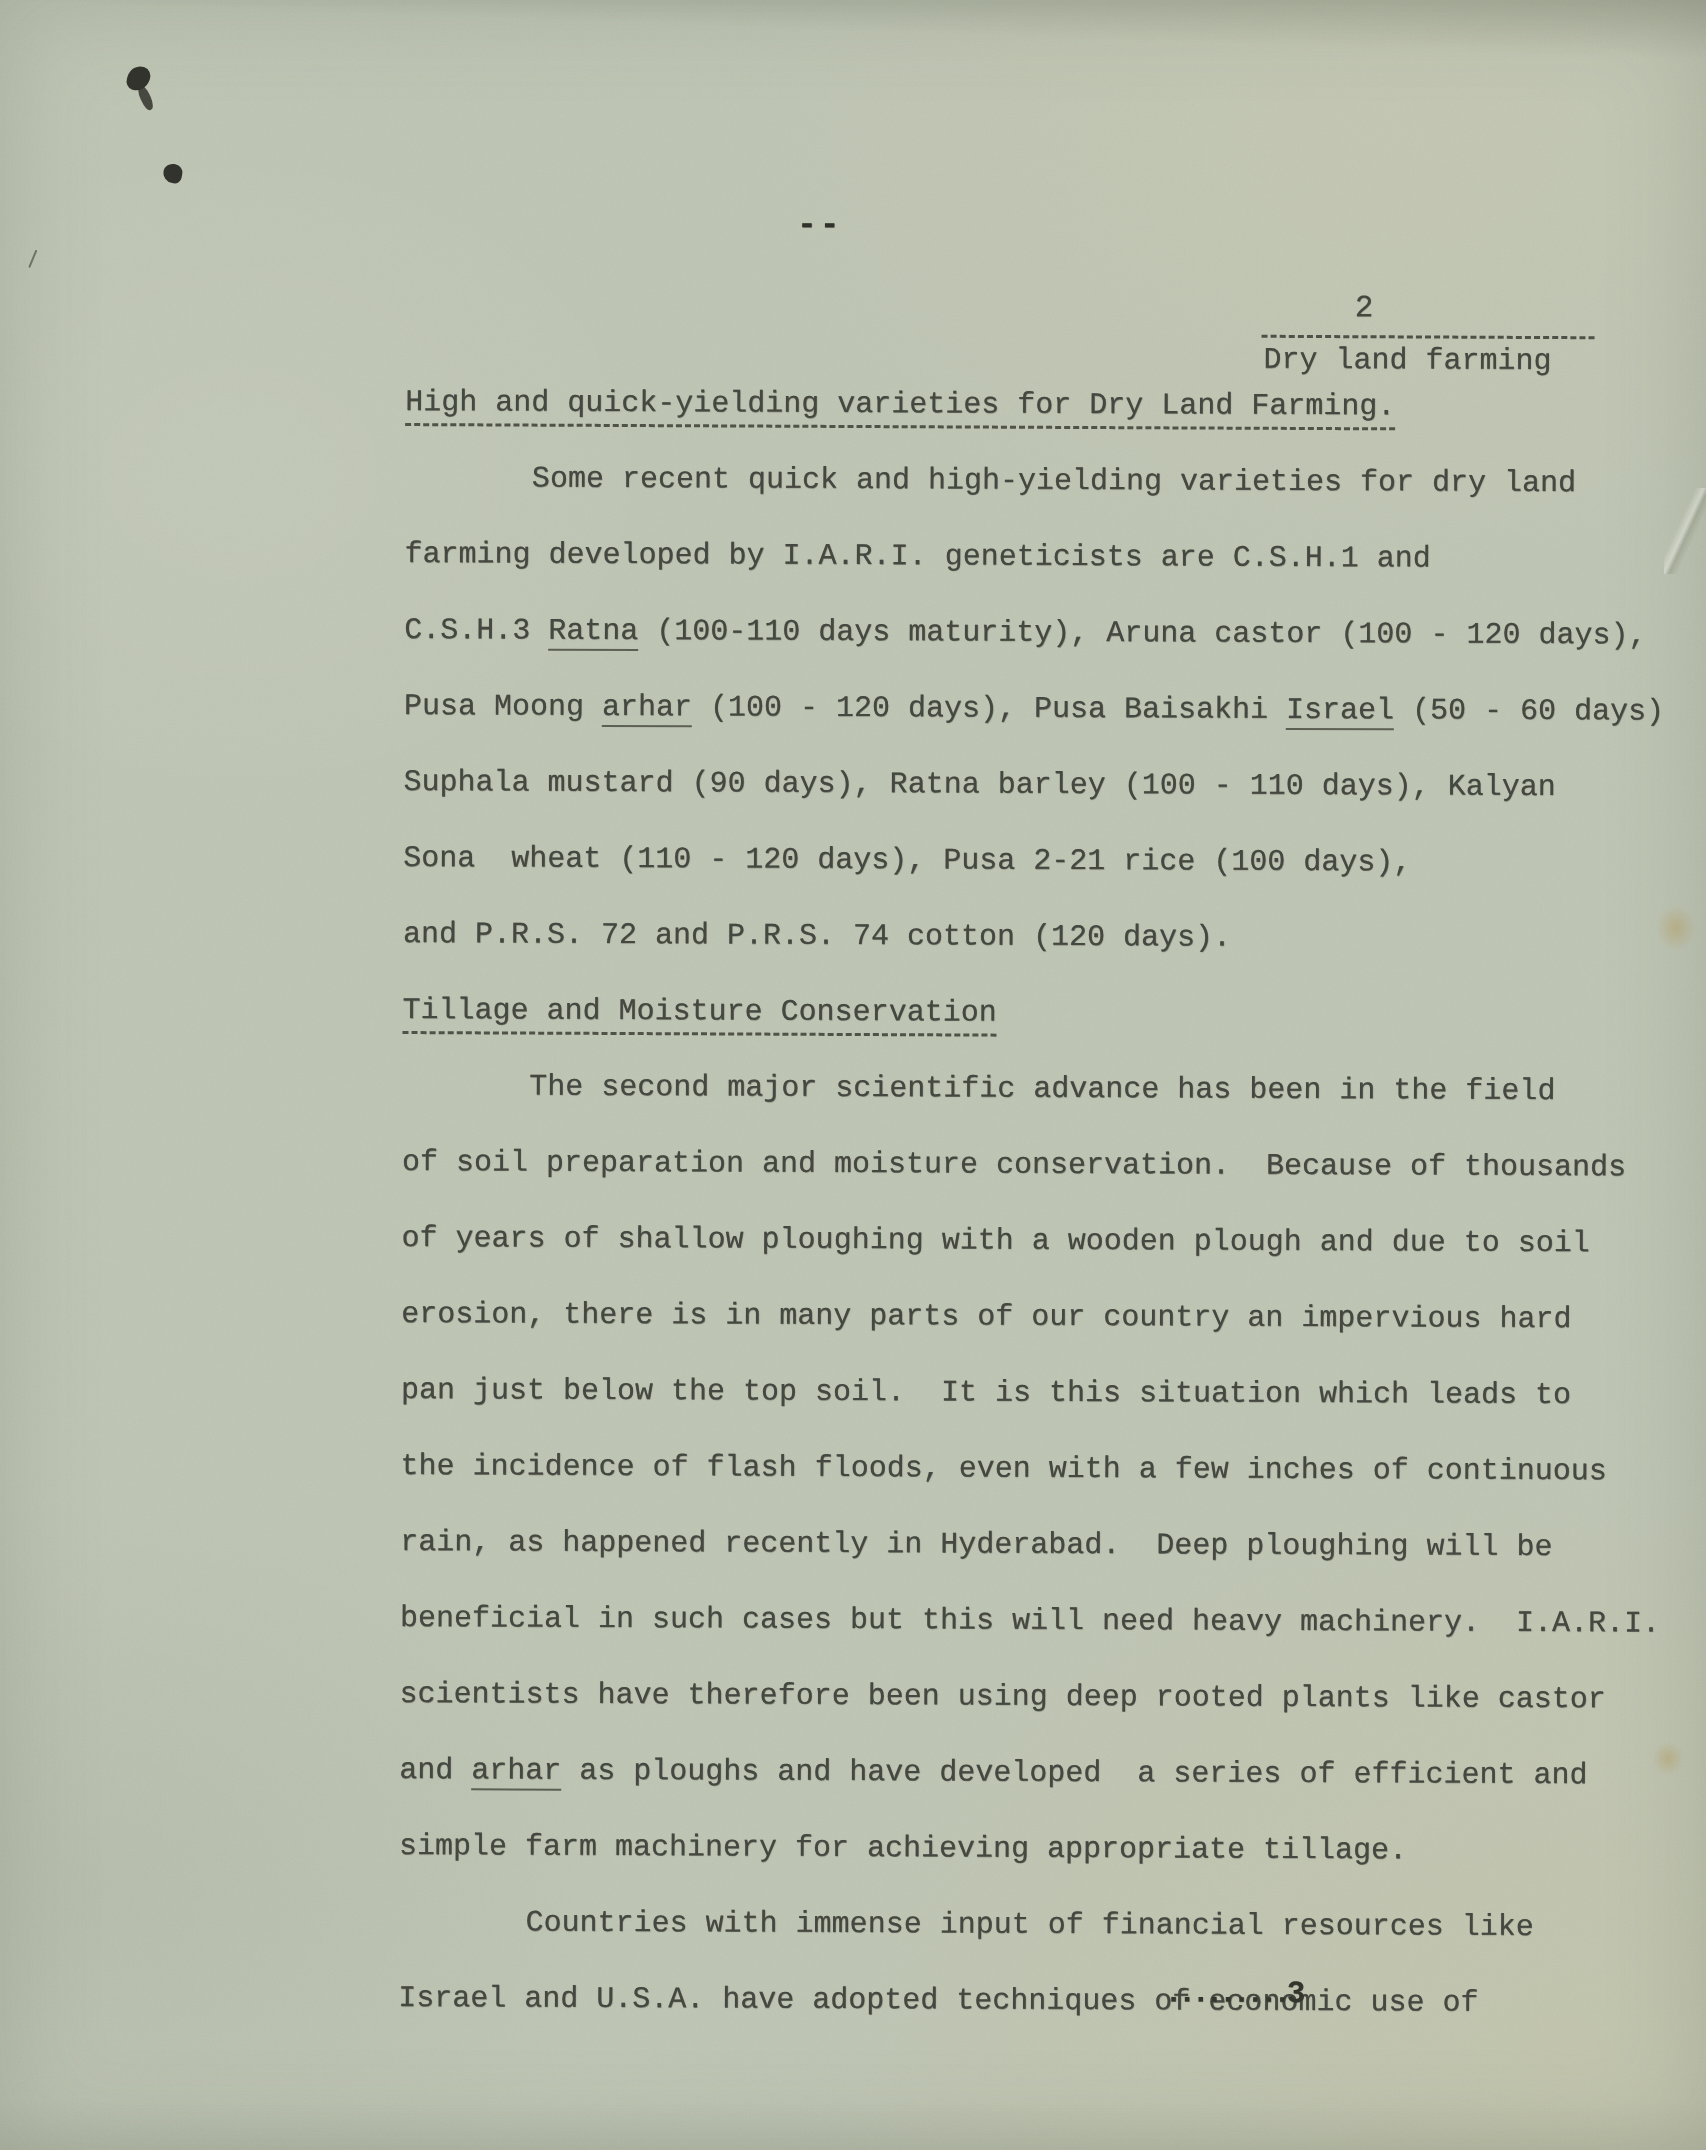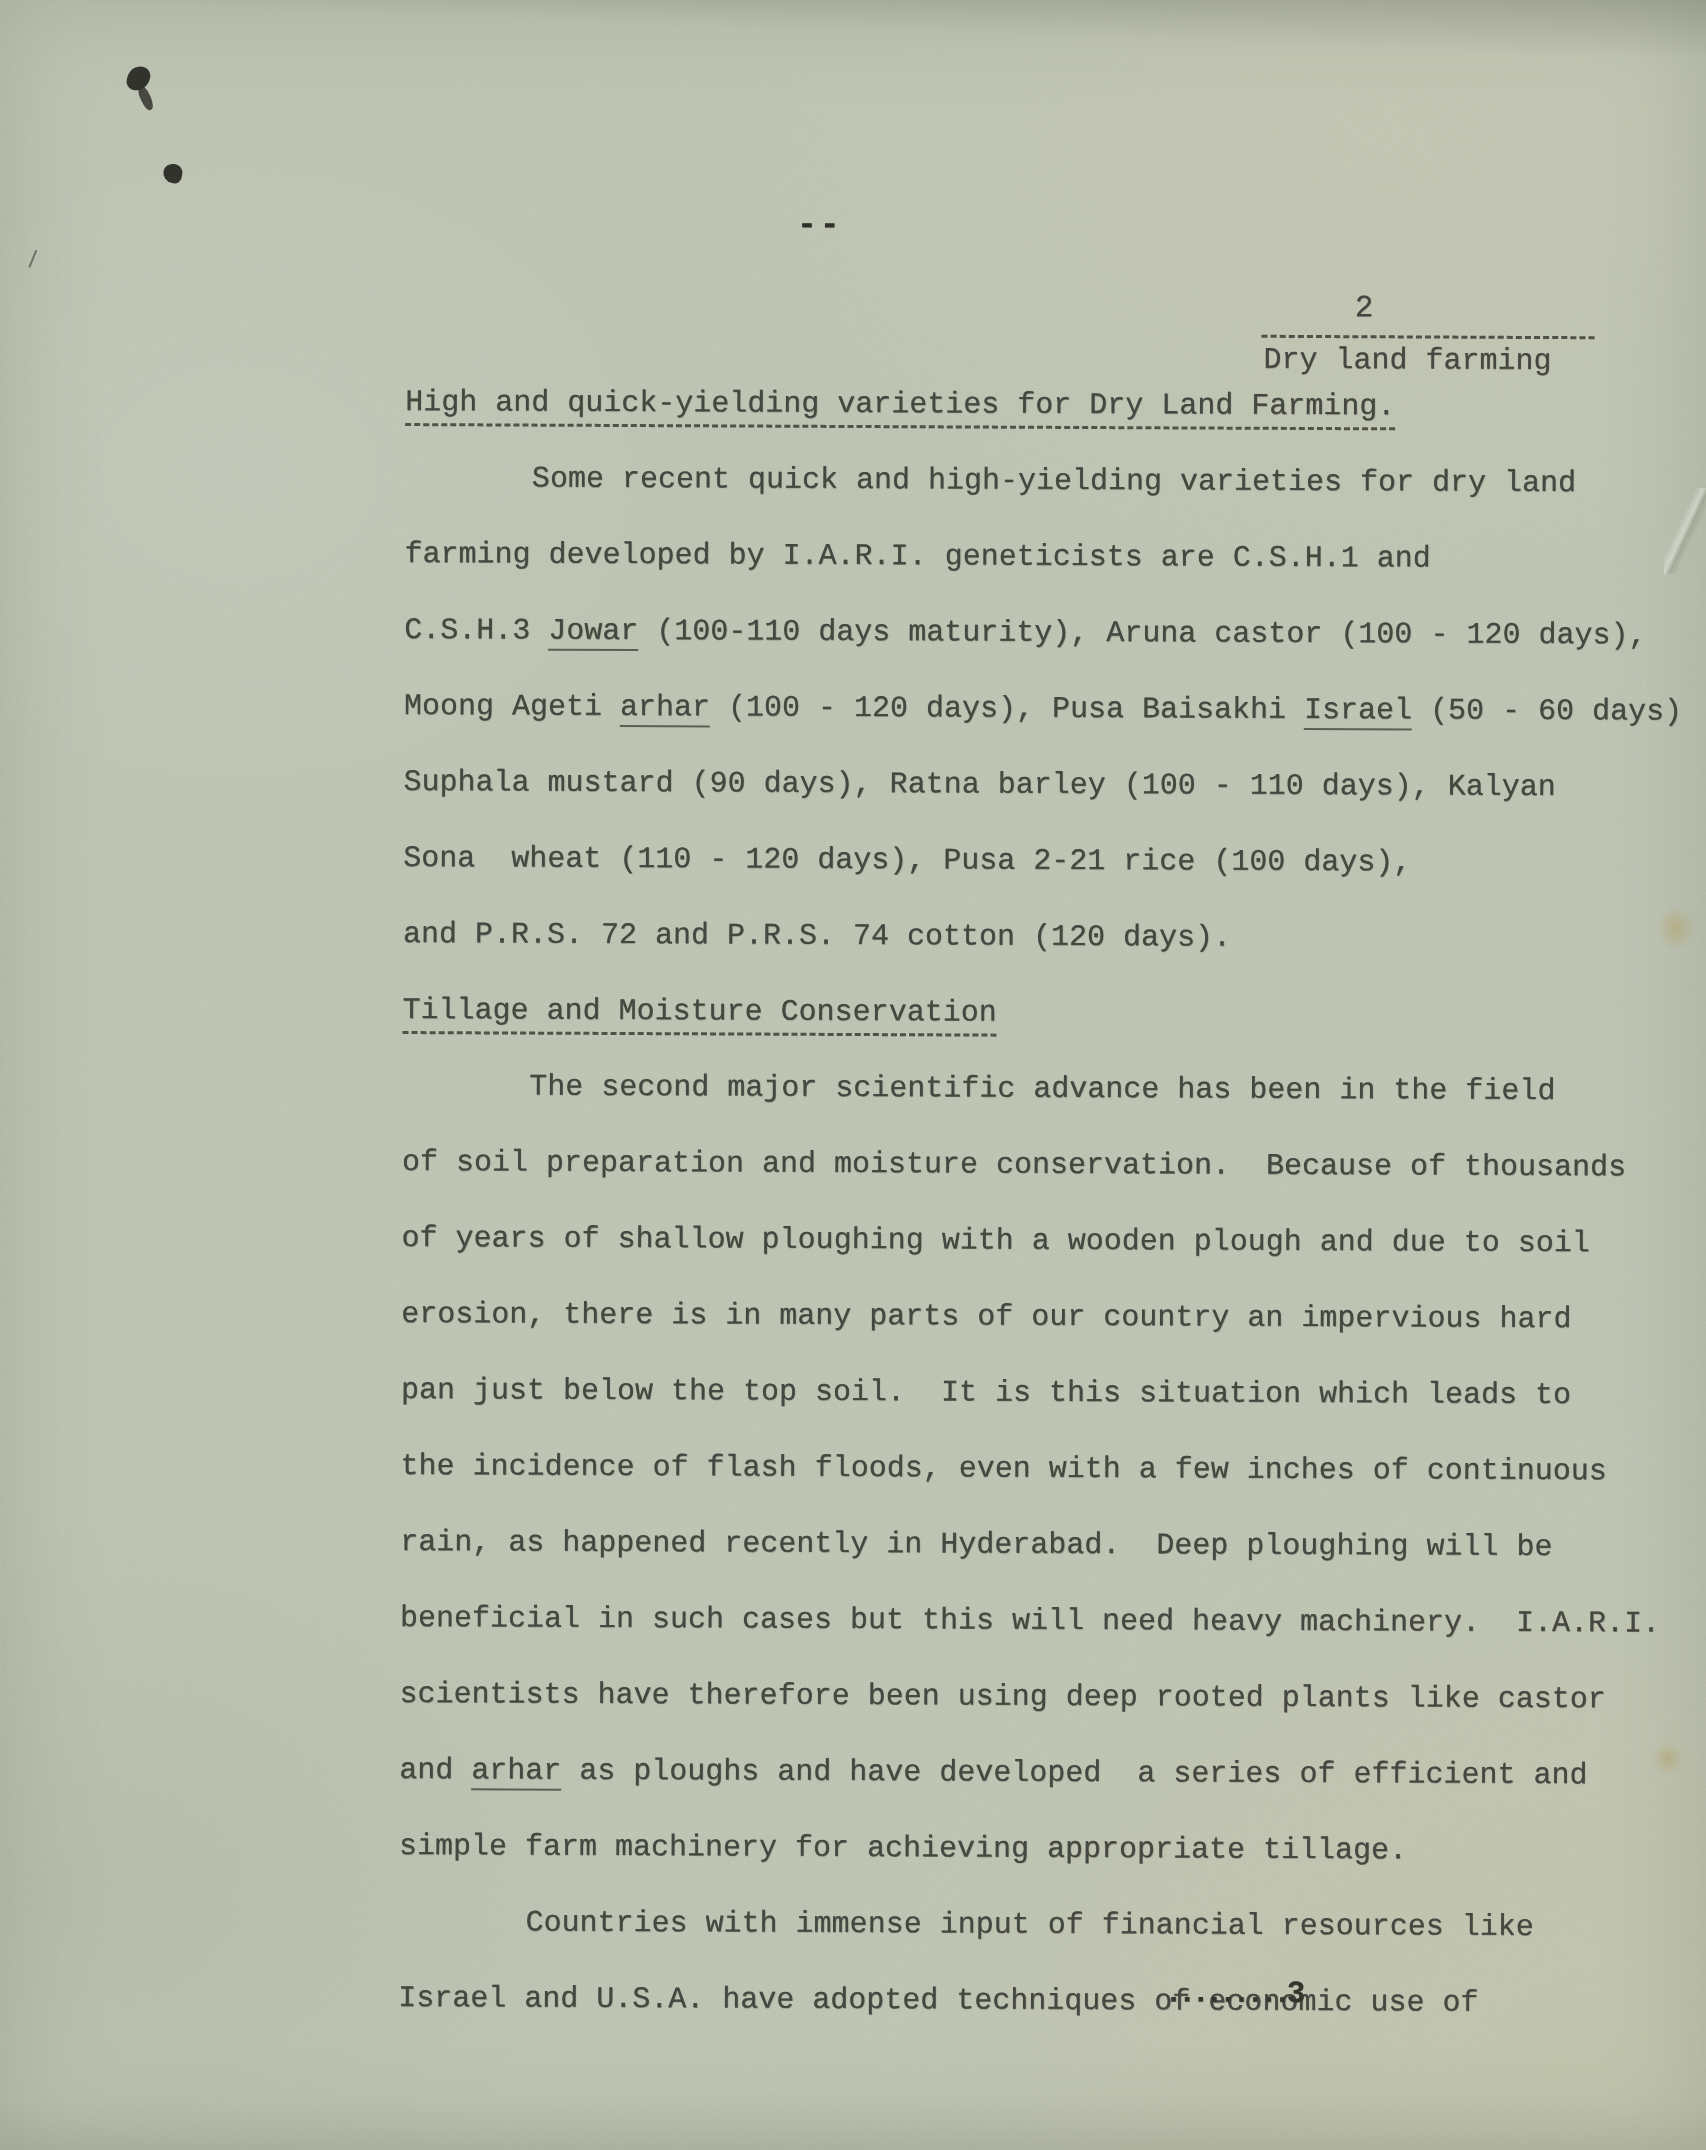--- a/index.html
+++ b/index.html
@@ -75,22 +75,22 @@
     <div class="topdash typed">--</div>
 
     <div class="pagenum typed">2</div>
     <div class="headrule"></div>
     <div class="runtitle typed">Dry land farming</div>
 
     <div class="column typed" id="column">
         <div class="line heading"><span class="u">High and quick-yielding varieties for Dry Land Farming.</span></div>
         <div class="line indent"><span>Some recent quick and high-yielding varieties for dry land</span></div>
         <div class="line"><span>farming developed by I.A.R.I. geneticists are C.S.H.1 and</span></div>
-        <div class="line"><span>C.S.H.3 </span><span class="u">Jowar</span><span> (100-110 days maturity), Aruna castor (100 - 120 days),</span></div>
-        <div class="line"><span>Moong Ageti </span><span class="u">arhar</span><span> (100 - 120 days), Pusa Baisakhi </span><span class="u">Israel</span><span> (50 - 60 days)</span></div>
+        <div class="line"><span>C.S.H.3 </span><span class="u">Ratna</span><span> (100-110 days maturity), Aruna castor (100 - 120 days),</span></div>
+        <div class="line"><span>Pusa Moong </span><span class="u">arhar</span><span> (100 - 120 days), Pusa Baisakhi </span><span class="u">Israel</span><span> (50 - 60 days)</span></div>
         <div class="line"><span>Suphala mustard (90 days), Ratna barley (100 - 110 days), Kalyan</span></div>
         <div class="line"><span>Sona  wheat (110 - 120 days), Pusa 2-21 rice (100 days),</span></div>
         <div class="line"><span>and P.R.S. 72 and P.R.S. 74 cotton (120 days).</span></div>
         <div class="line heading"><span class="u">Tillage and Moisture Conservation</span></div>
         <div class="line indent"><span>The second major scientific advance has been in the field</span></div>
         <div class="line"><span>of soil preparation and moisture conservation.  Because of thousands</span></div>
         <div class="line"><span>of years of shallow ploughing with a wooden plough and due to soil</span></div>
         <div class="line"><span>erosion, there is in many parts of our country an impervious hard</span></div>
         <div class="line"><span>pan just below the top soil.  It is this situation which leads to</span></div>
         <div class="line"><span>the incidence of flash floods, even with a few inches of continuous</span></div>

